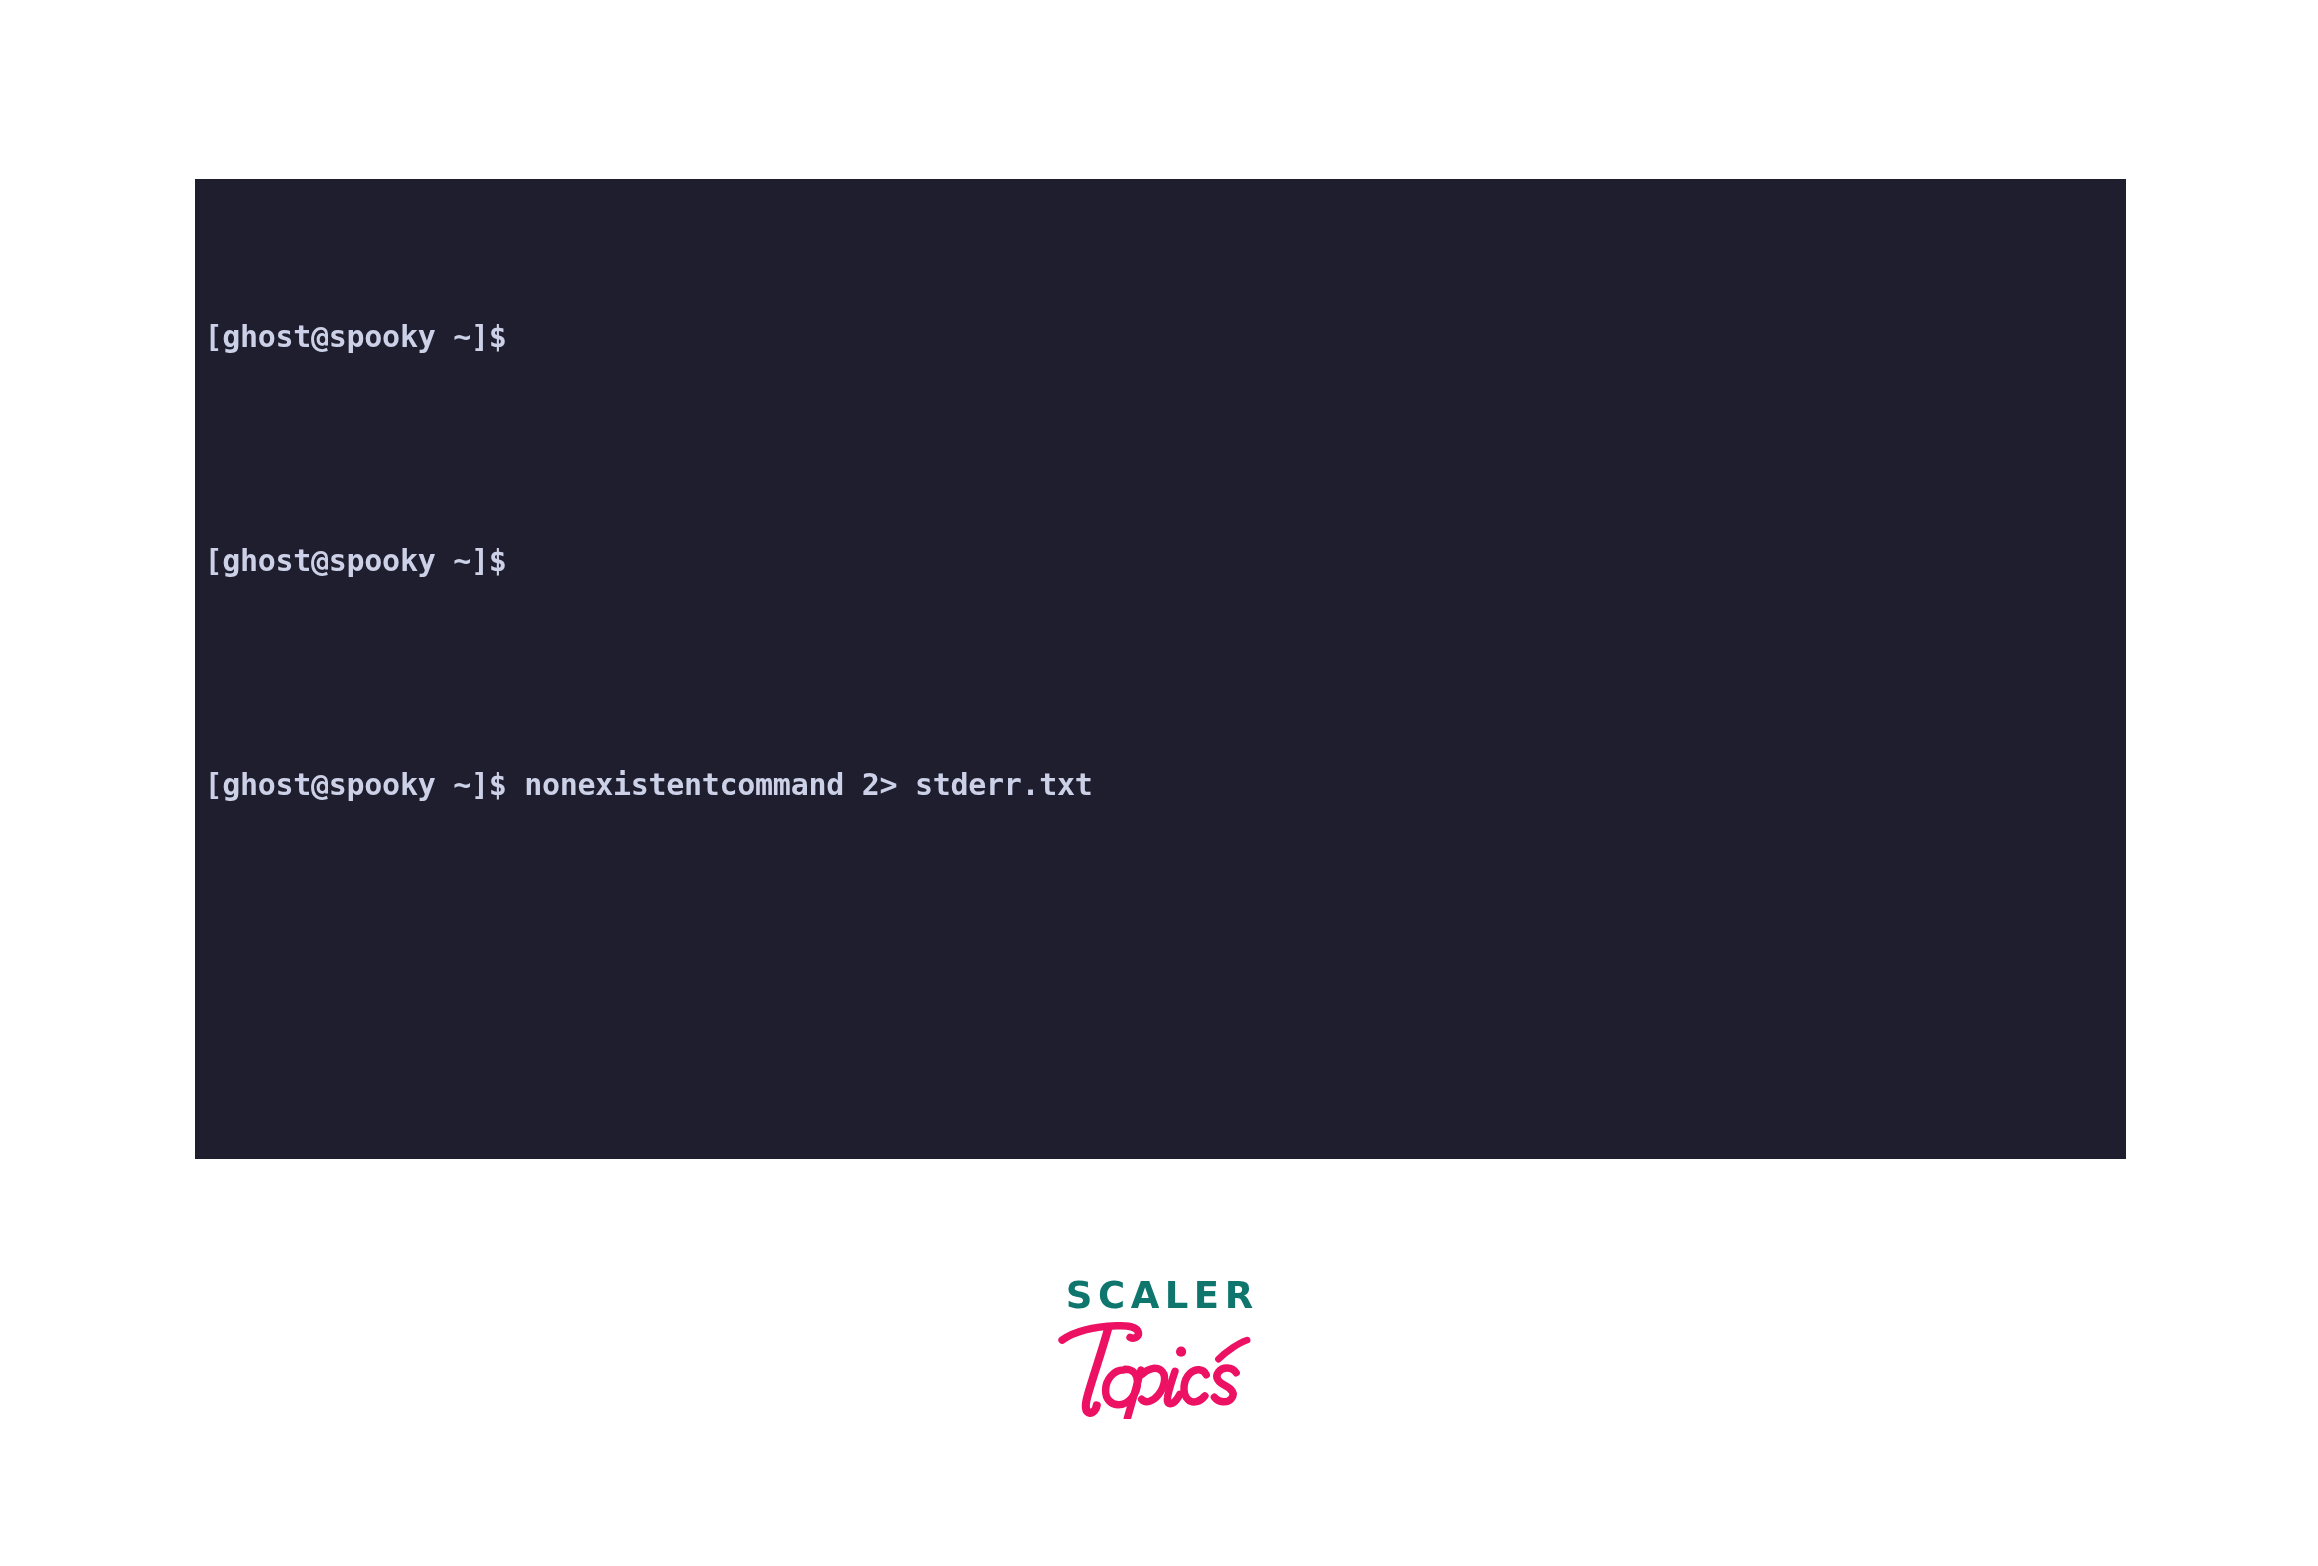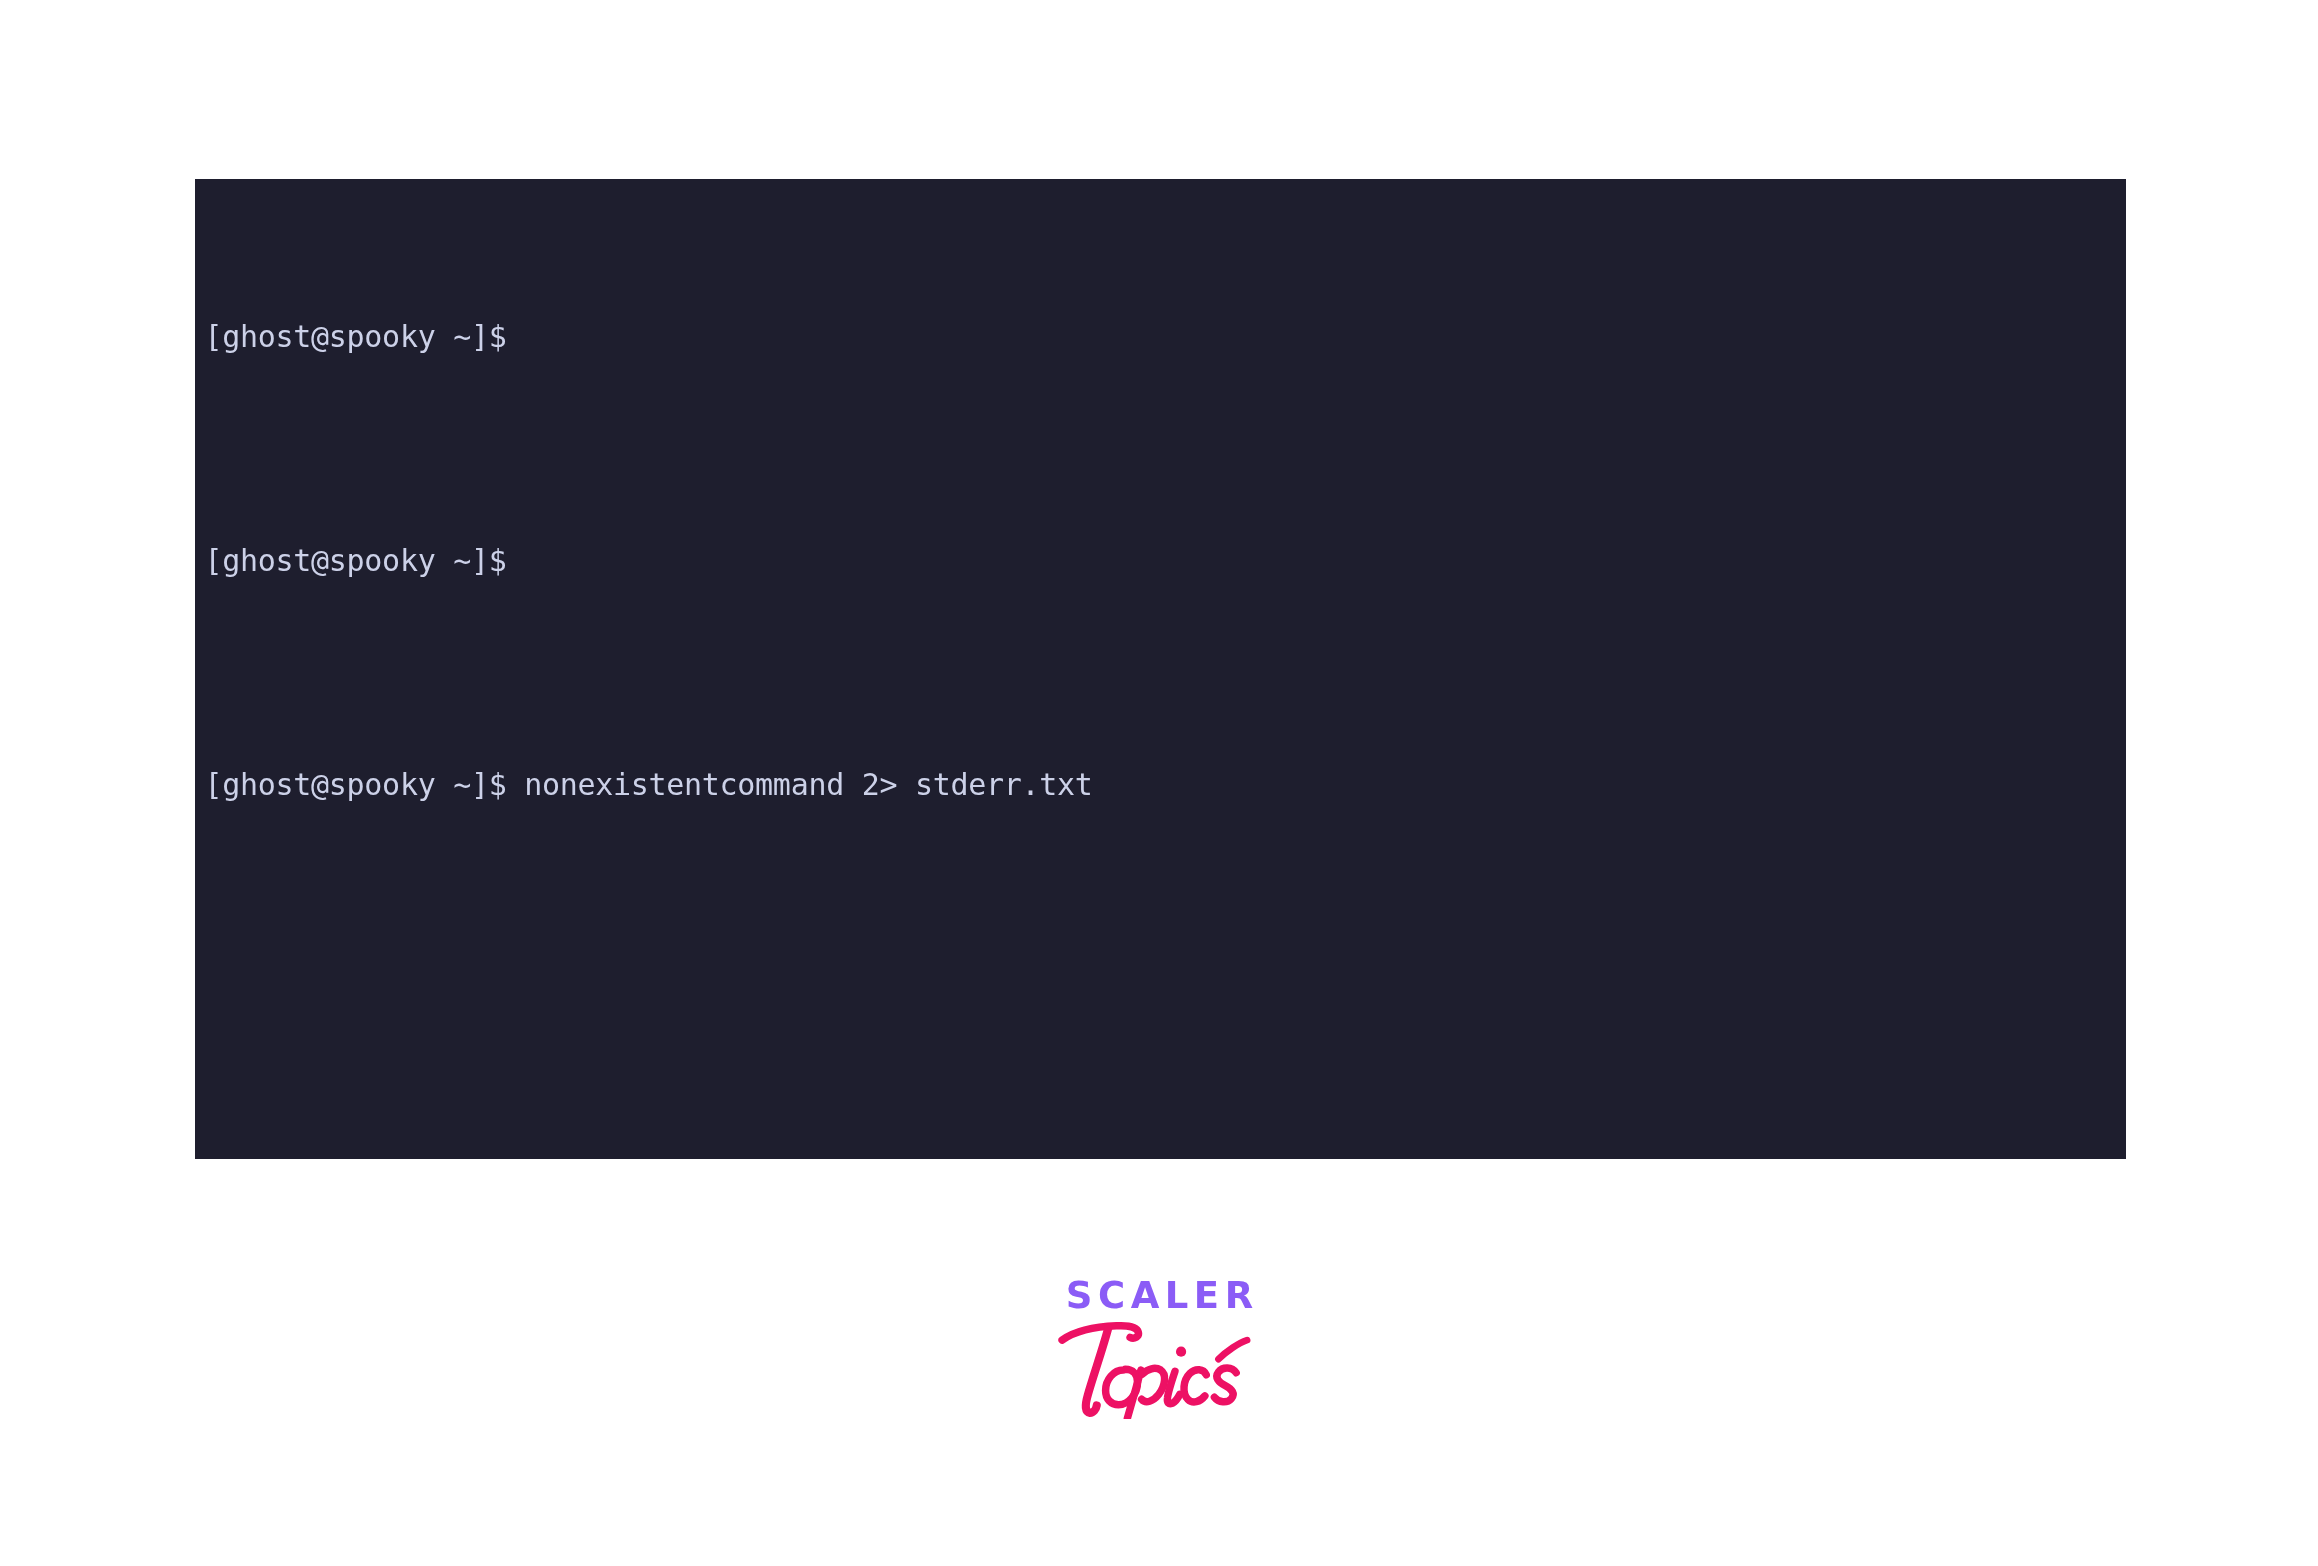--- a/index.html
+++ b/index.html
@@ -32,20 +32,21 @@
     position: absolute;
     left: 9.5px;
     top: -38px;          
     right: 0;
     font-family: "DejaVu Sans Mono", "Liberation Mono", monospace;
     font-size: 30px;
     line-height: 56px;
     letter-spacing: -0.3px;
     color: #ccd1e8;
     white-space: pre;
+    font-weight: bold;
   }
 
   .term-line {
     height: 56px;
     display: flex;
     align-items: center;
     white-space: pre;
   }
 
   .term-line .txt { white-space: pre; }
@@ -59,21 +60,21 @@
     text-align: center;
     line-height: 1;
   }
 
   #logo-scaler {
     display: block;
     font-family: "DejaVu Sans", sans-serif;
     font-weight: 700;
     font-size: 37px;
     letter-spacing: 5.5px;
-    color: #8b5cf6;
+    color: #0f766e;
     margin: 0 0 2.7px 0;
     padding-left: 5.5px;
   }
 
   #logo-topics-wrap {
     display: block;
     height: 102px;
     position: relative;
   }
 

